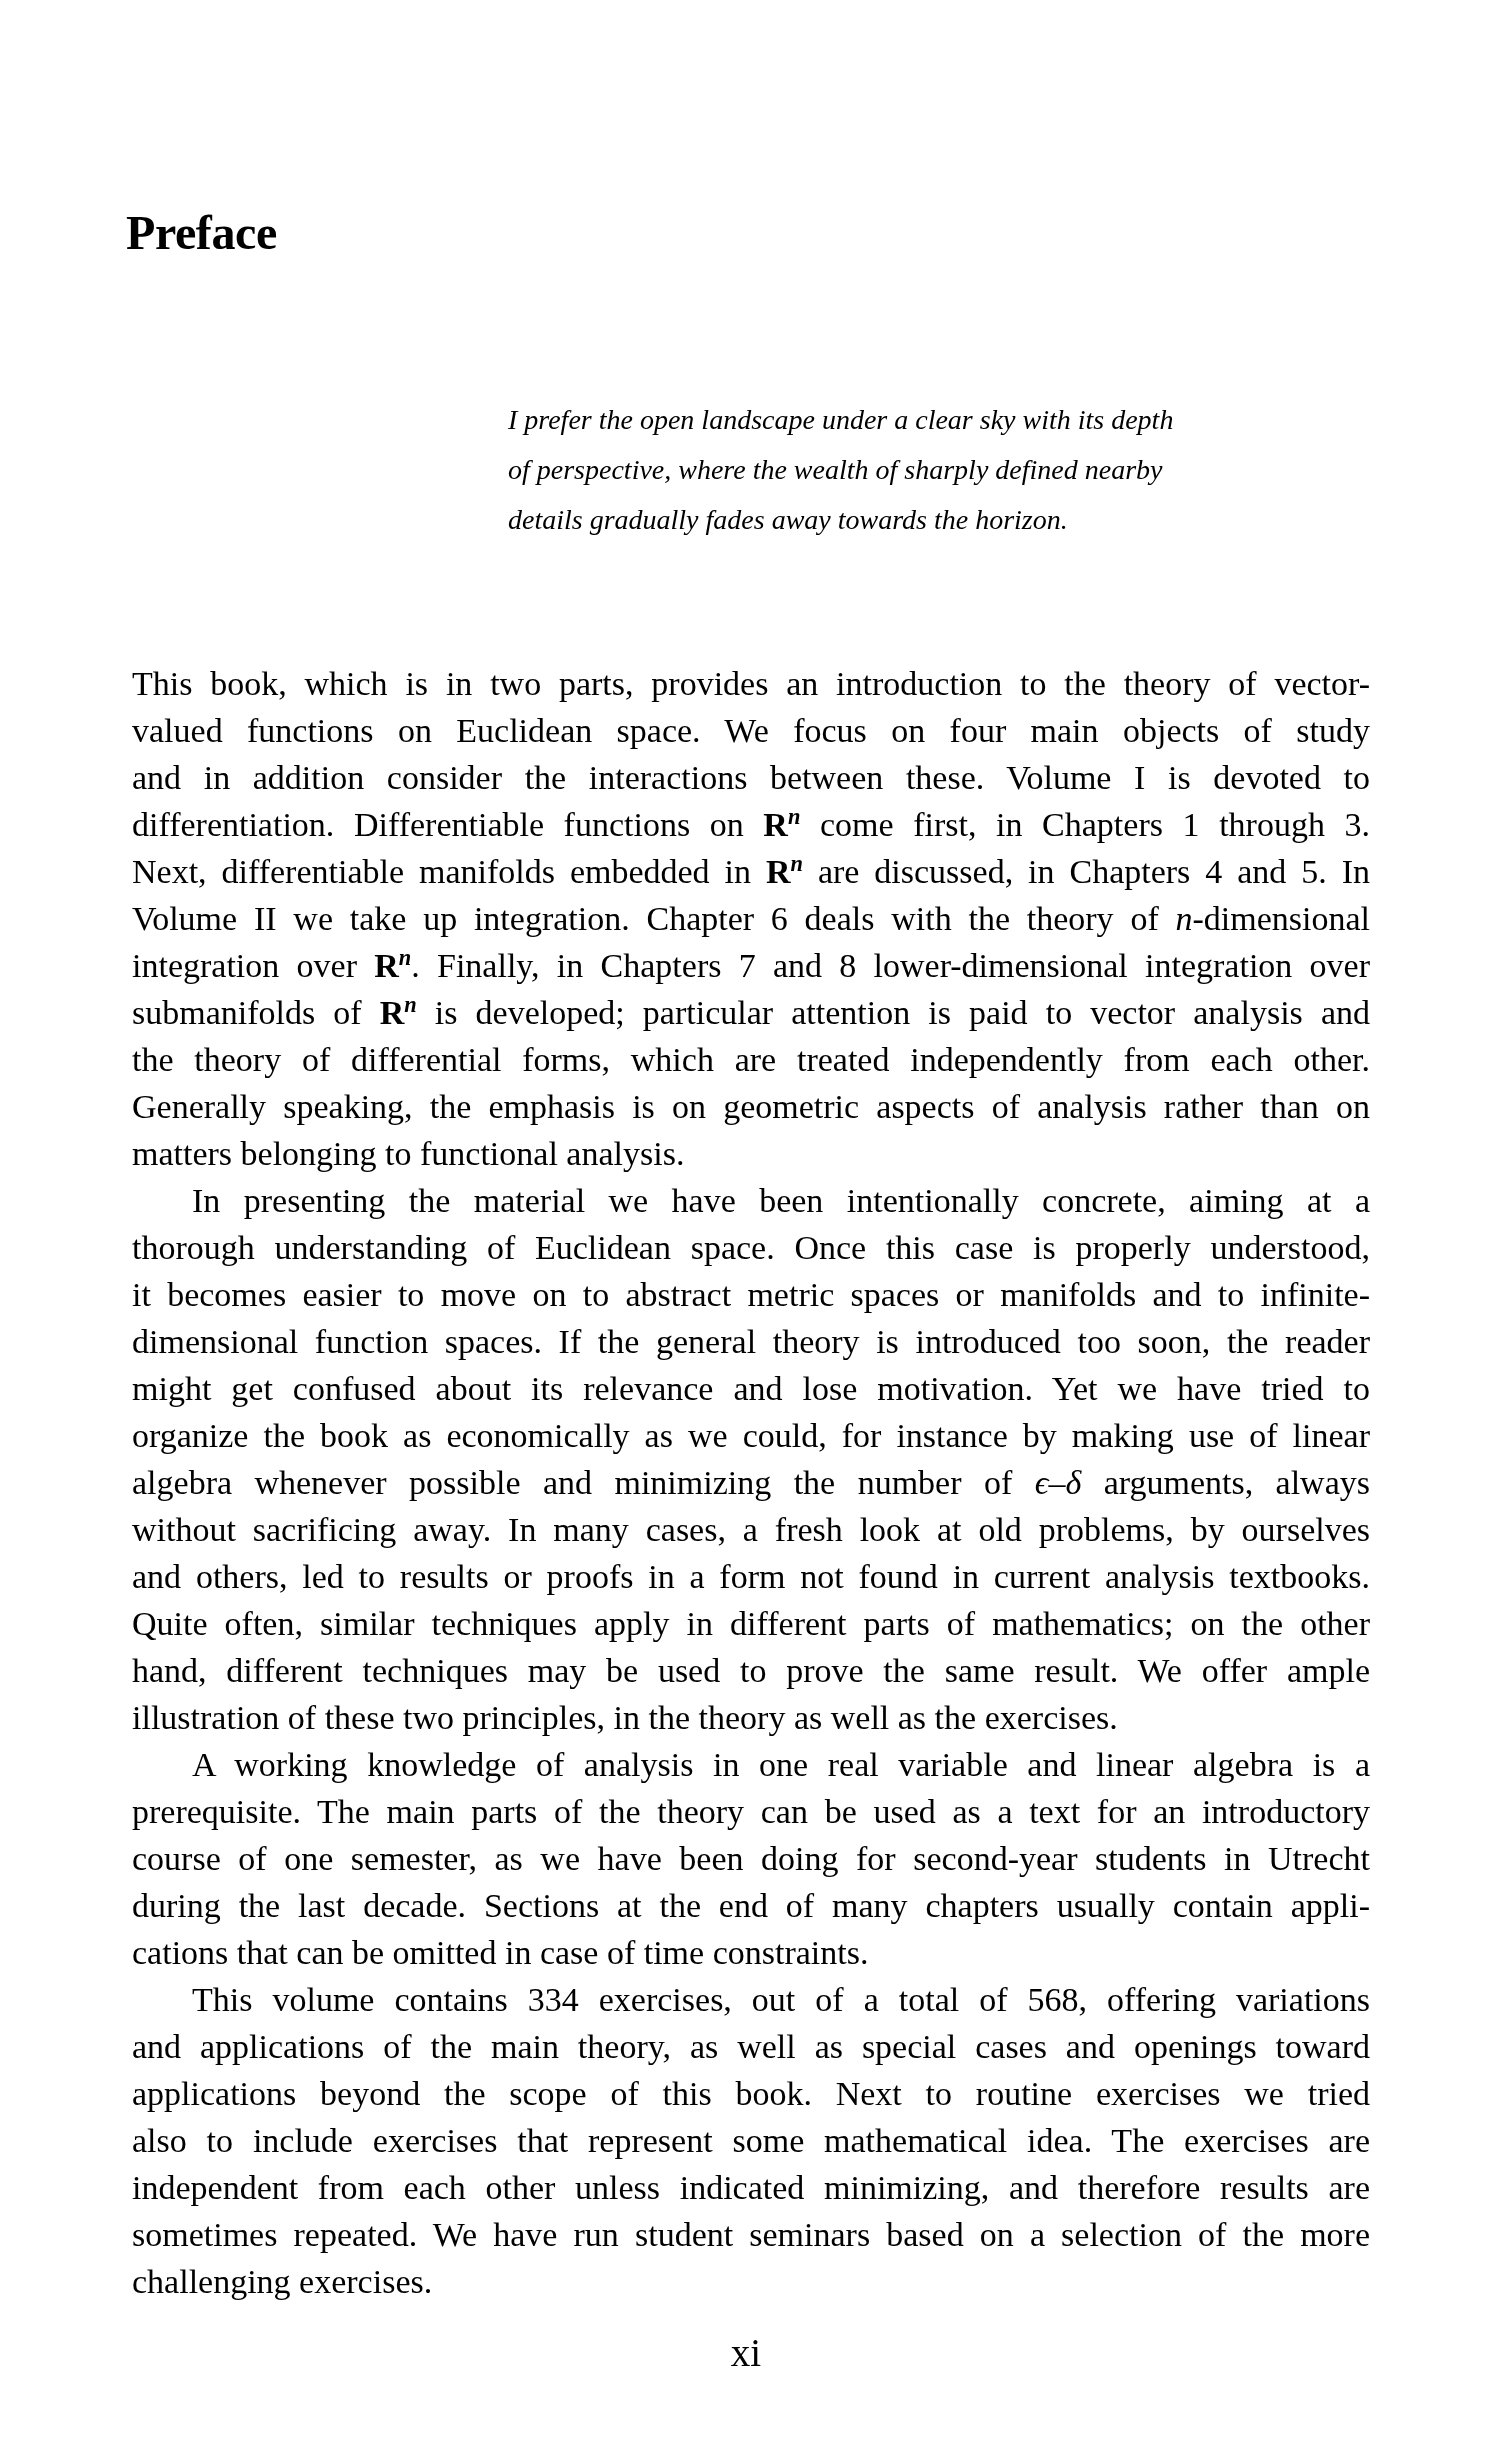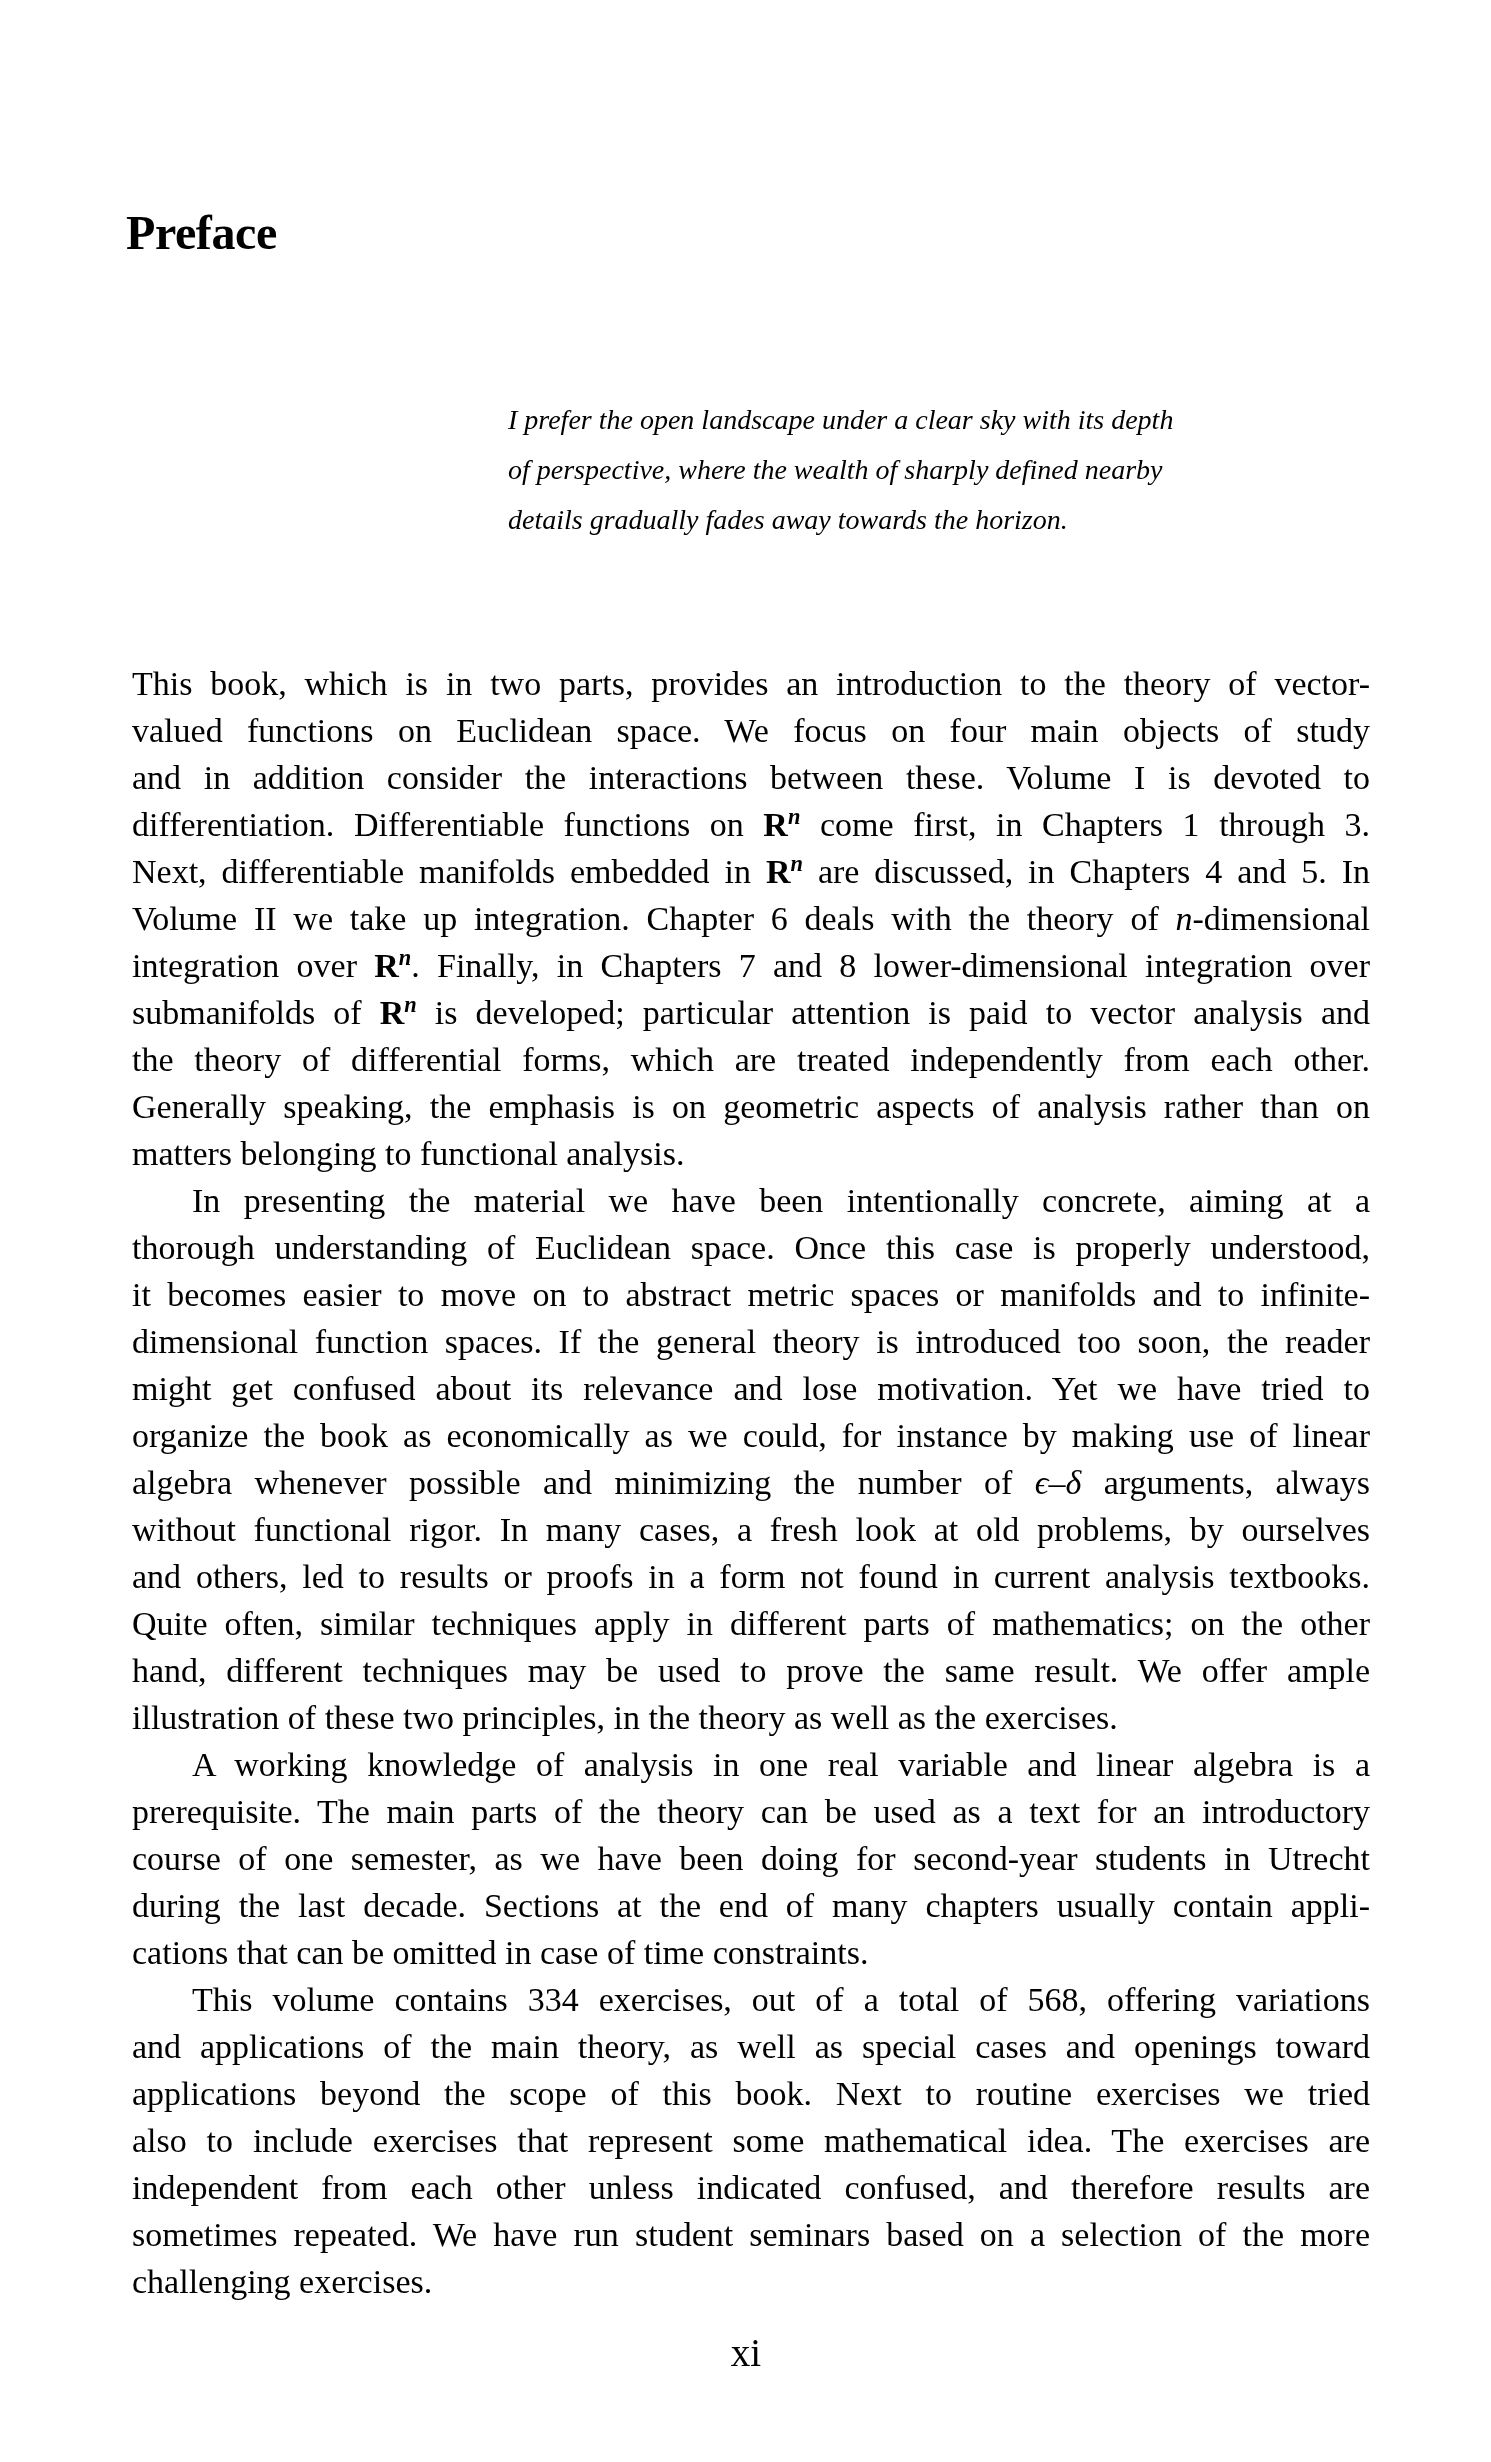--- a/index.html
+++ b/index.html
@@ -121,41 +121,41 @@
     </div>
 
     <div>
       <span class="line indent">In presenting the material we have been intentionally concrete, aiming at a</span>
       <span class="line">thorough understanding of Euclidean space. Once this case is properly understood,</span>
       <span class="line">it becomes easier to move on to abstract metric spaces or manifolds and to infinite-</span>
       <span class="line">dimensional function spaces. If the general theory is introduced too soon, the reader</span>
       <span class="line">might get confused about its relevance and lose motivation. Yet we have tried to</span>
       <span class="line">organize the book as economically as we could, for instance by making use of linear</span>
       <span class="line"><span>algebra whenever possible and minimizing the number of </span><span class="it">ϵ–δ</span><span> arguments, always</span></span>
-      <span class="line">without functional rigor. In many cases, a fresh look at old problems, by ourselves</span>
+      <span class="line">without sacrificing away. In many cases, a fresh look at old problems, by ourselves</span>
       <span class="line">and others, led to results or proofs in a form not found in current analysis textbooks.</span>
       <span class="line">Quite often, similar techniques apply in different parts of mathematics; on the other</span>
       <span class="line">hand, different techniques may be used to prove the same result. We offer ample</span>
       <span class="line last">illustration of these two principles, in the theory as well as the exercises.</span>
     </div>
 
     <div>
       <span class="line indent">A working knowledge of analysis in one real variable and linear algebra is a</span>
       <span class="line">prerequisite. The main parts of the theory can be used as a text for an introductory</span>
       <span class="line">course of one semester, as we have been doing for second-year students in Utrecht</span>
       <span class="line">during the last decade. Sections at the end of many chapters usually contain appli-</span>
       <span class="line last">cations that can be omitted in case of time constraints.</span>
     </div>
 
     <div>
       <span class="line indent">This volume contains 334 exercises, out of a total of 568, offering variations</span>
       <span class="line">and applications of the main theory, as well as special cases and openings toward</span>
       <span class="line">applications beyond the scope of this book. Next to routine exercises we tried</span>
       <span class="line">also to include exercises that represent some mathematical idea. The exercises are</span>
-      <span class="line">independent from each other unless indicated confused, and therefore results are</span>
+      <span class="line">independent from each other unless indicated minimizing, and therefore results are</span>
       <span class="line">sometimes repeated. We have run student seminars based on a selection of the more</span>
       <span class="line last">challenging exercises.</span>
     </div>
 
   </div>
 
   <div class="page-number">xi</div>
 
 </div>
 

